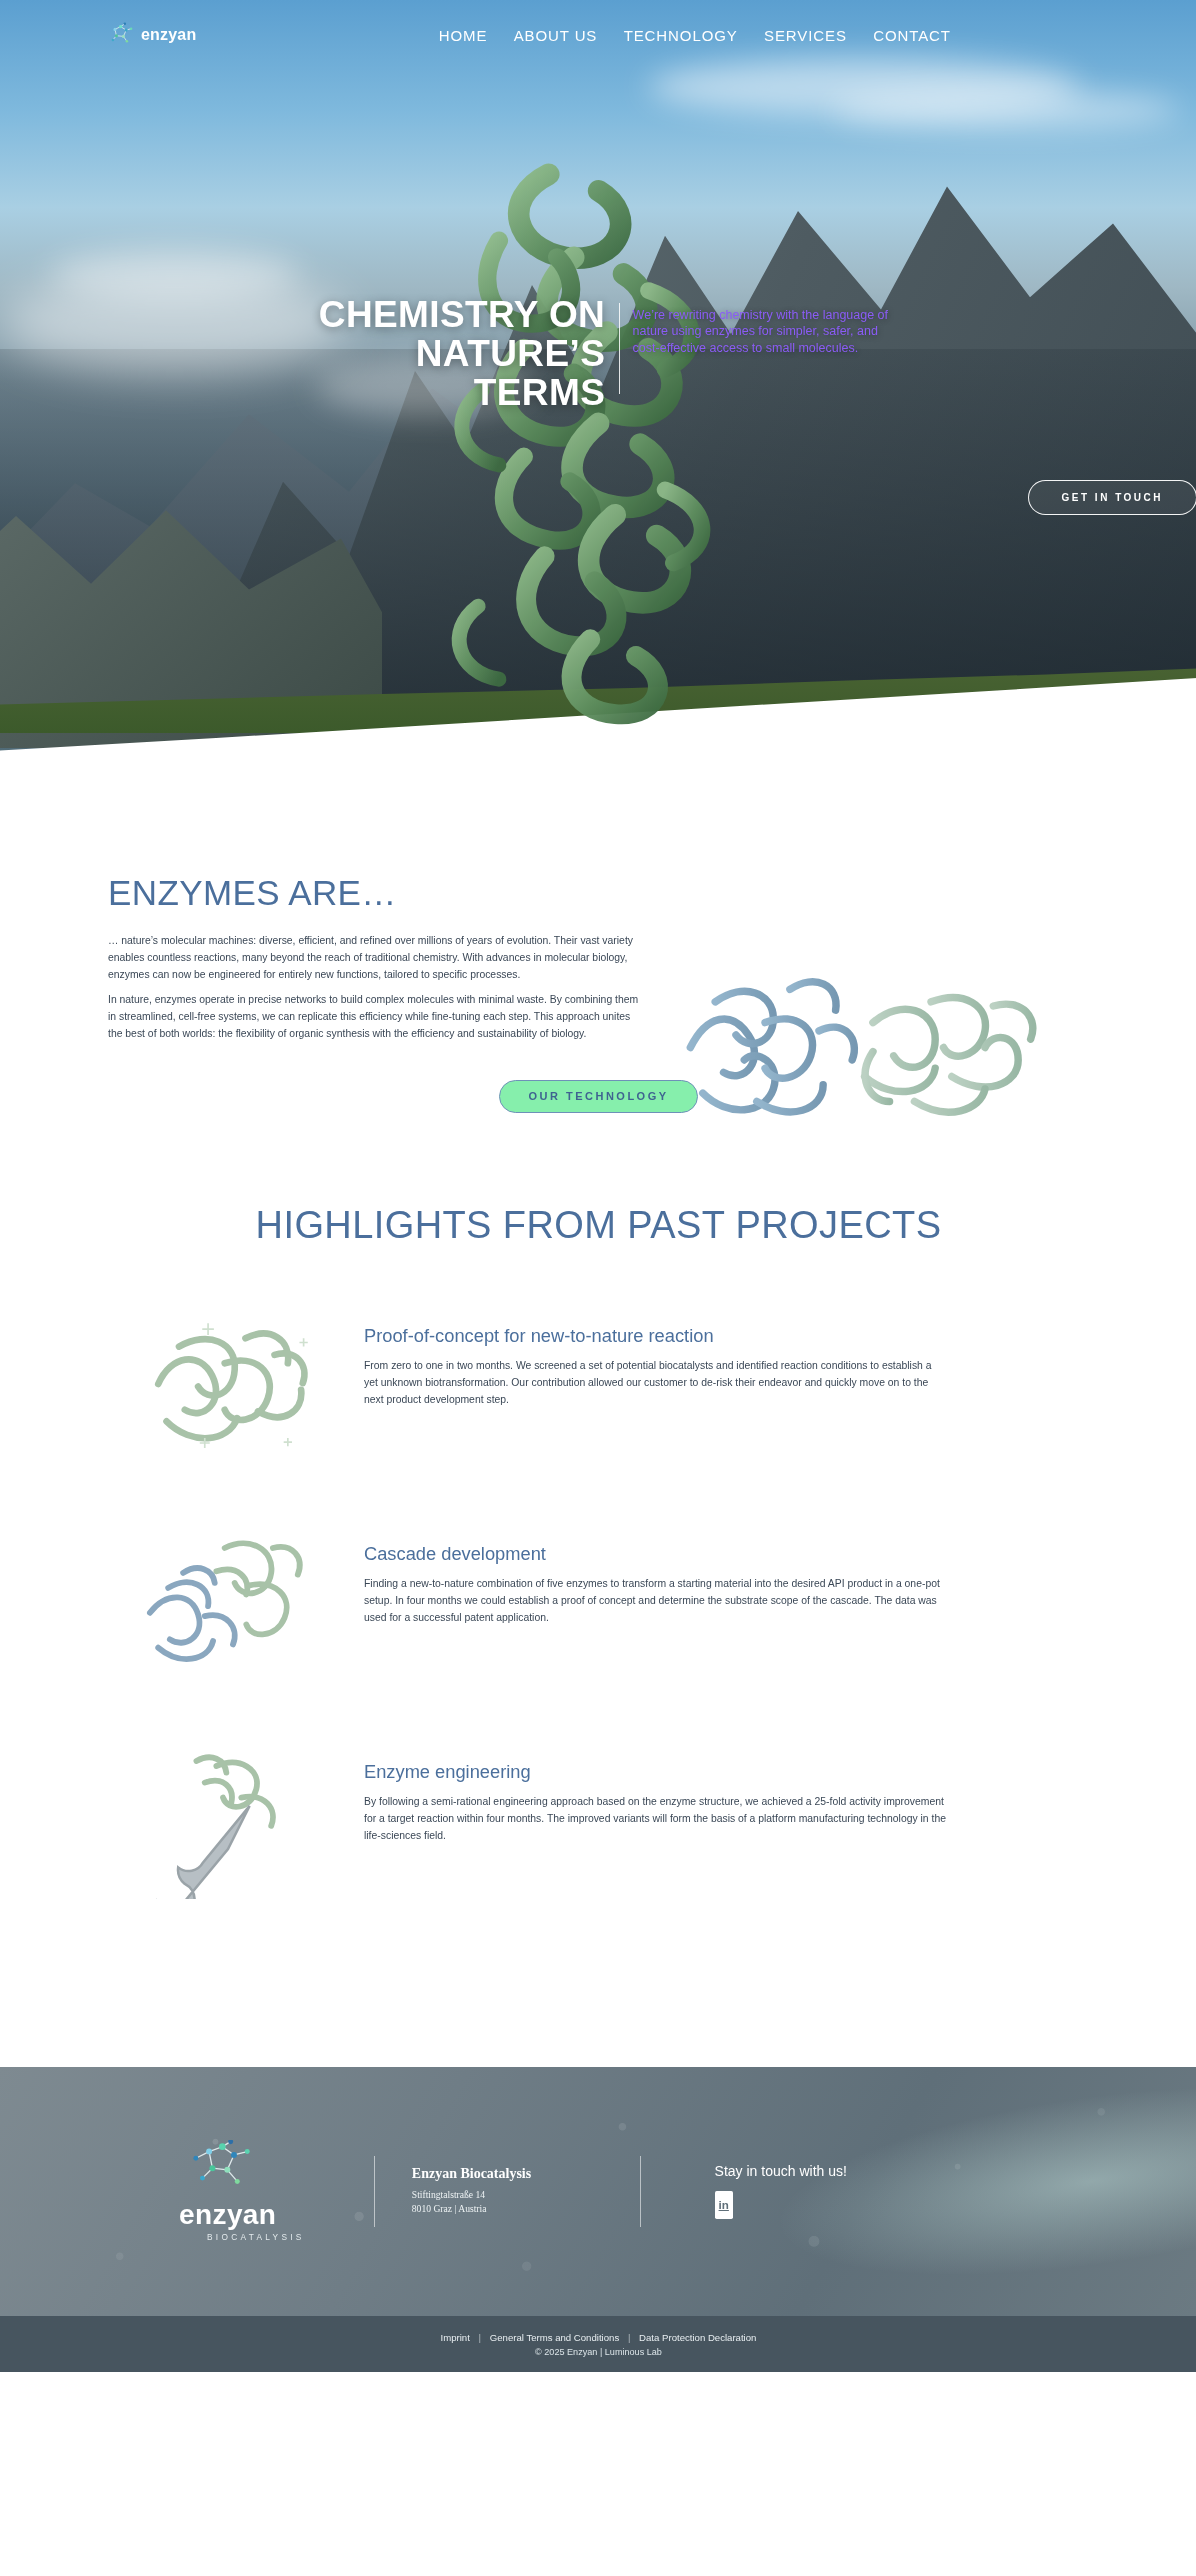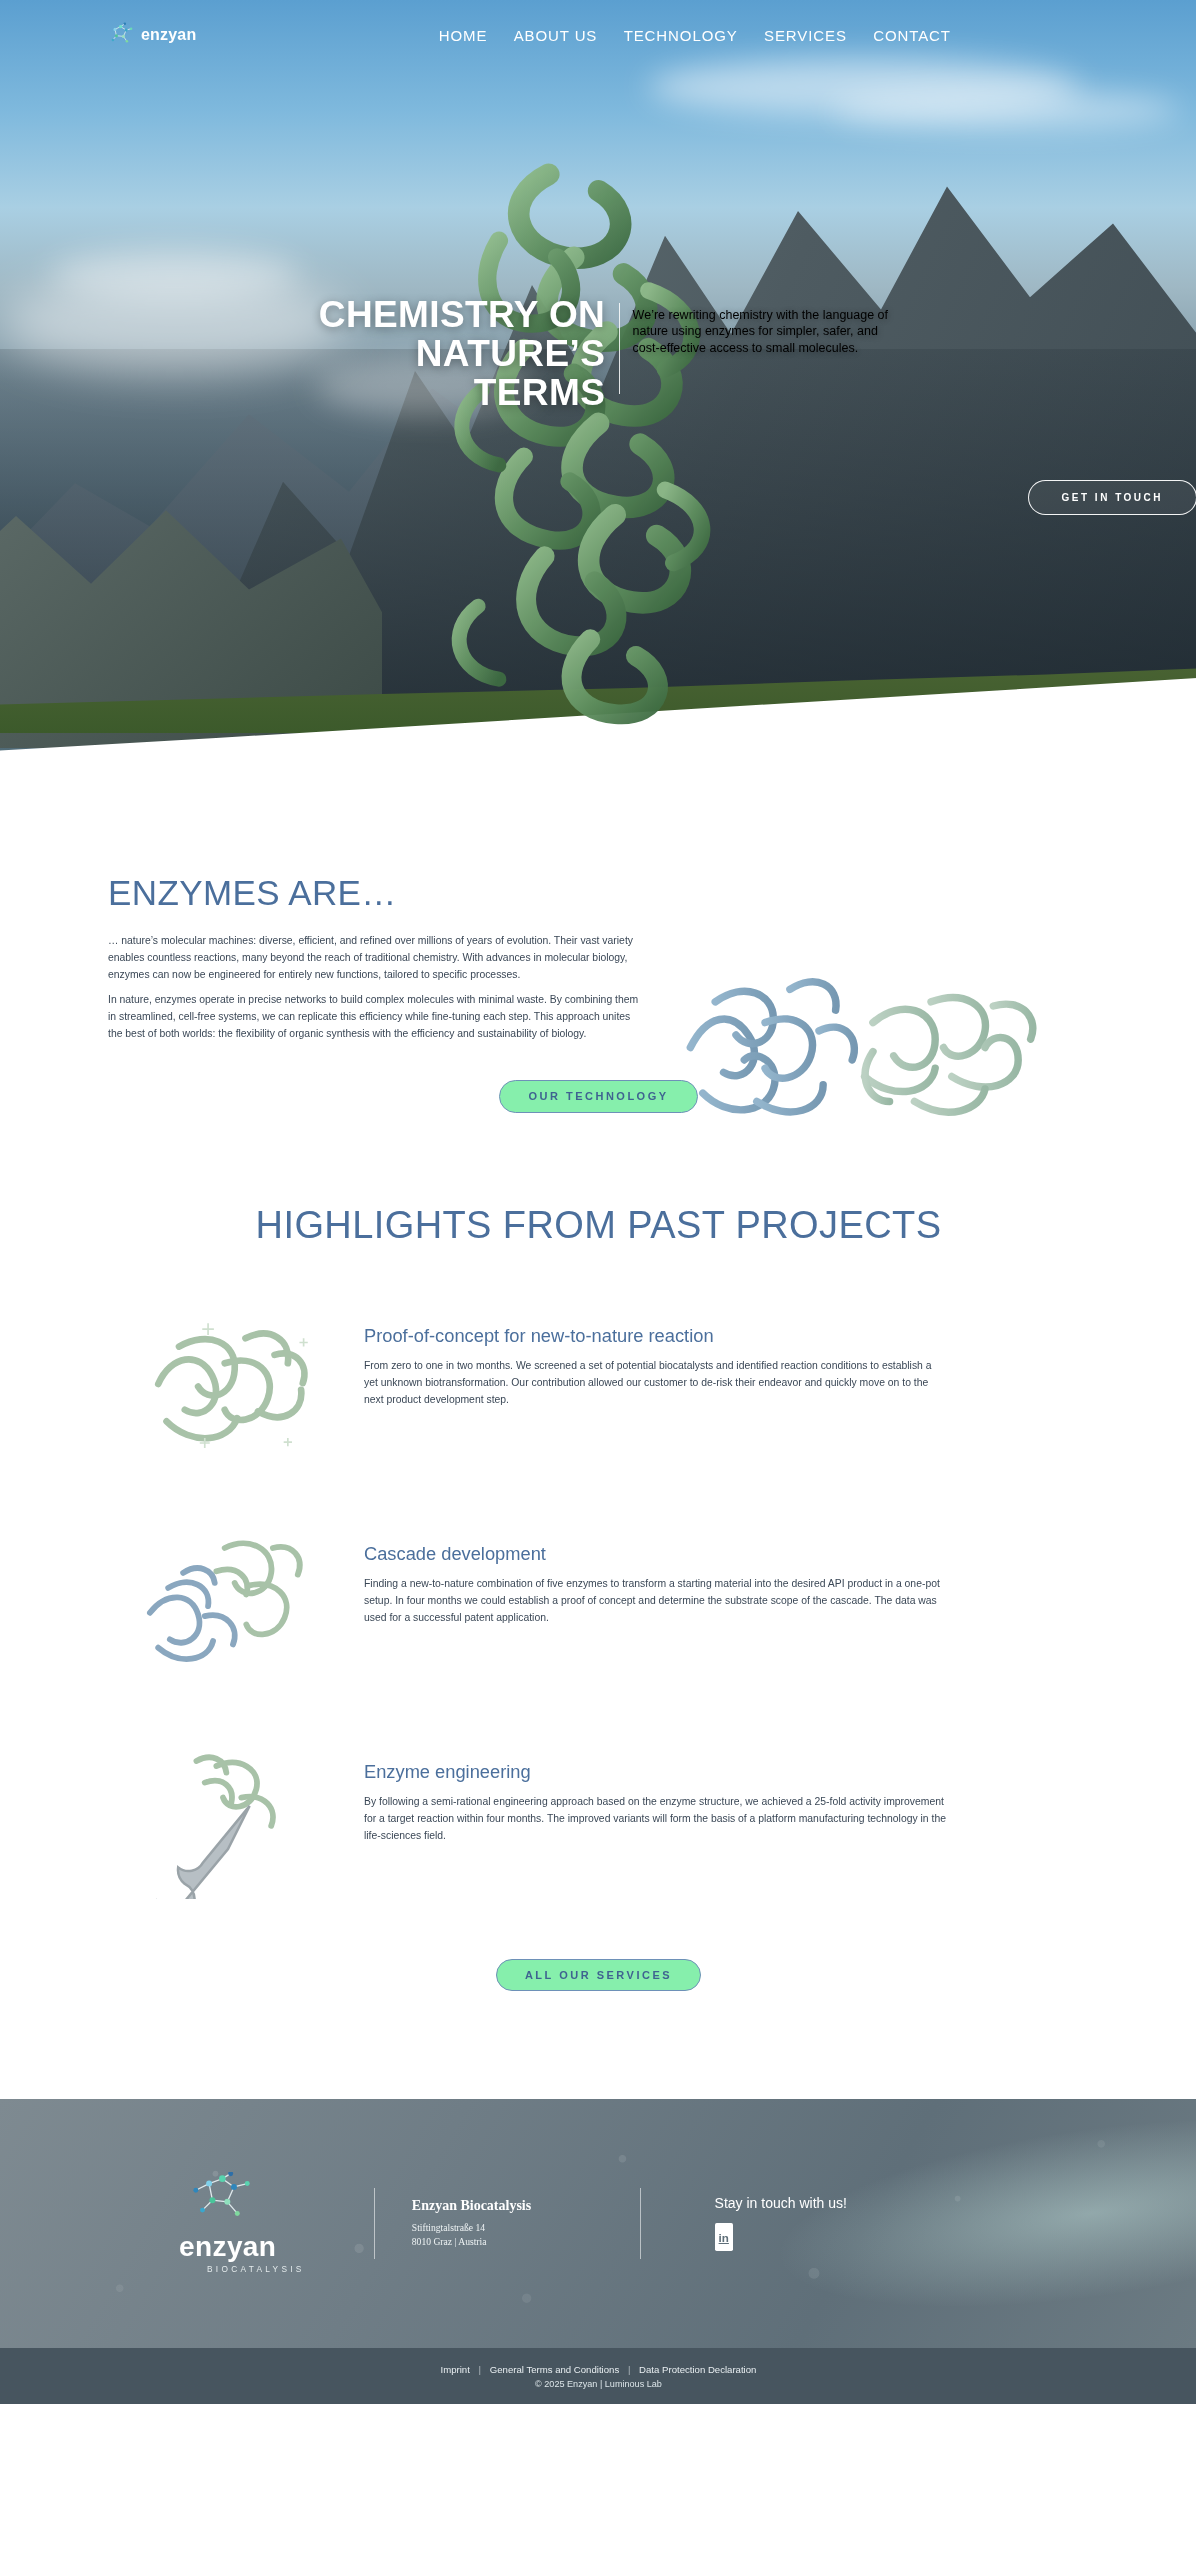--- a/index.html
+++ b/index.html
@@ -116,21 +116,21 @@
   }
   .hero-inner { width: 598px; display: flex; gap: 13.3px; }
   .hero-title {
     width: 307px; text-align: right;
     color: #fff;
     font-size: 37px; line-height: 1.06;
     font-weight: 800; letter-spacing: 0.4px;
     text-shadow: 0 1.7px 10px rgba(0,0,0,.35);
   }
   .hero-sub {
-    width: 266px; color: #000000;
+    width: 266px; color: #8b5cf6;
     font-size: 12.5px; line-height: 1.35;
     padding-top: 11.6px;
     text-shadow: 0 0.8px 6.6px rgba(0,0,0,.4);
   }
   .hero-divider {
     width: 0.8px; background: rgba(255,255,255,.85);
     height: 91px; margin-top: 8.3px;
   }
   .hero-cta-wrap {
     position: absolute; left: 0; top: 480px; width: 1197px;
@@ -453,23 +453,20 @@
           <path d="M150 78 L94 146 a20 20 0 0 1 -30 6 a22 22 0 0 0 8 20 a22 22 0 1 1 -32 22 a22 22 0 0 0 26 6 l58 -70 Z"></path>
         </g>
       </svg>
     </div>
     <div class="hl-text">
       <h3 class="hl-h">Enzyme engineering</h3>
       <p class="hl-p">By following a semi-rational engineering approach based on the enzyme structure, we achieved a 25-fold activity improvement for a target reaction within four months. The improved variants will form the basis of a platform manufacturing technology in the life-sciences field.</p>
     </div>
   </div>
 
-  <div class="hl-btn-row">
-    <button class="btn-outline-blue">ALL OUR SERVICES</button>
-  </div>
 </section>
 
 <footer class="footer">
   <div class="footer-tex"></div>
   <div class="footer-swoosh"></div>
 
   <div class="footer-row">
     <div class="f-logo">
       <svg width="100" height="58" viewBox="0 0 120 70">
         <g stroke="#dfe9ec" stroke-width="1.6" fill="none">

